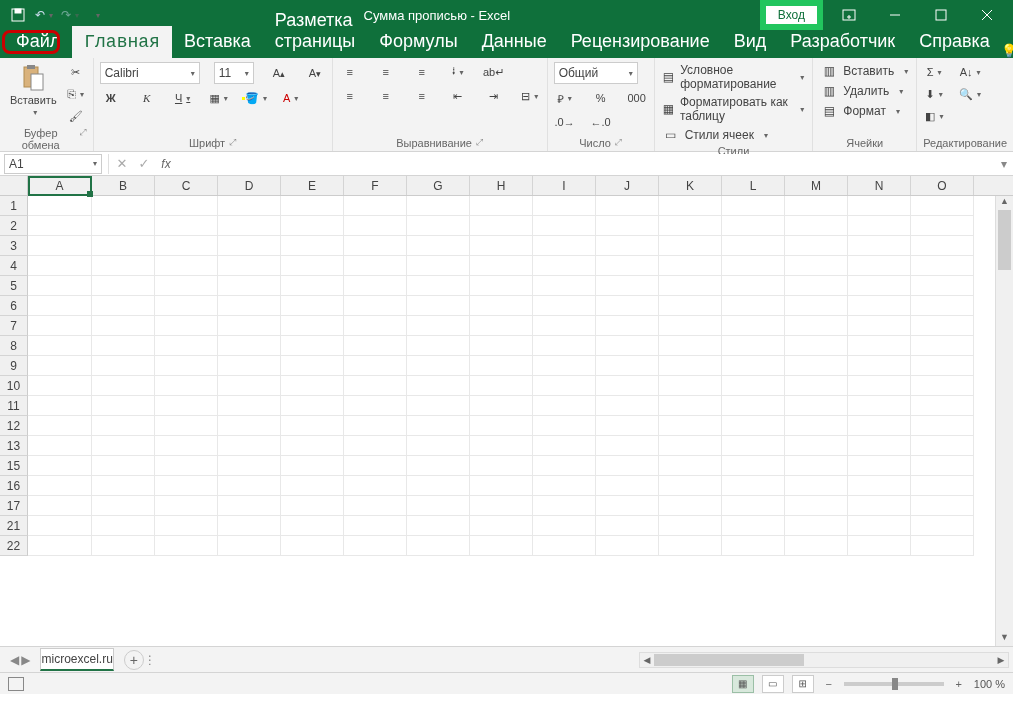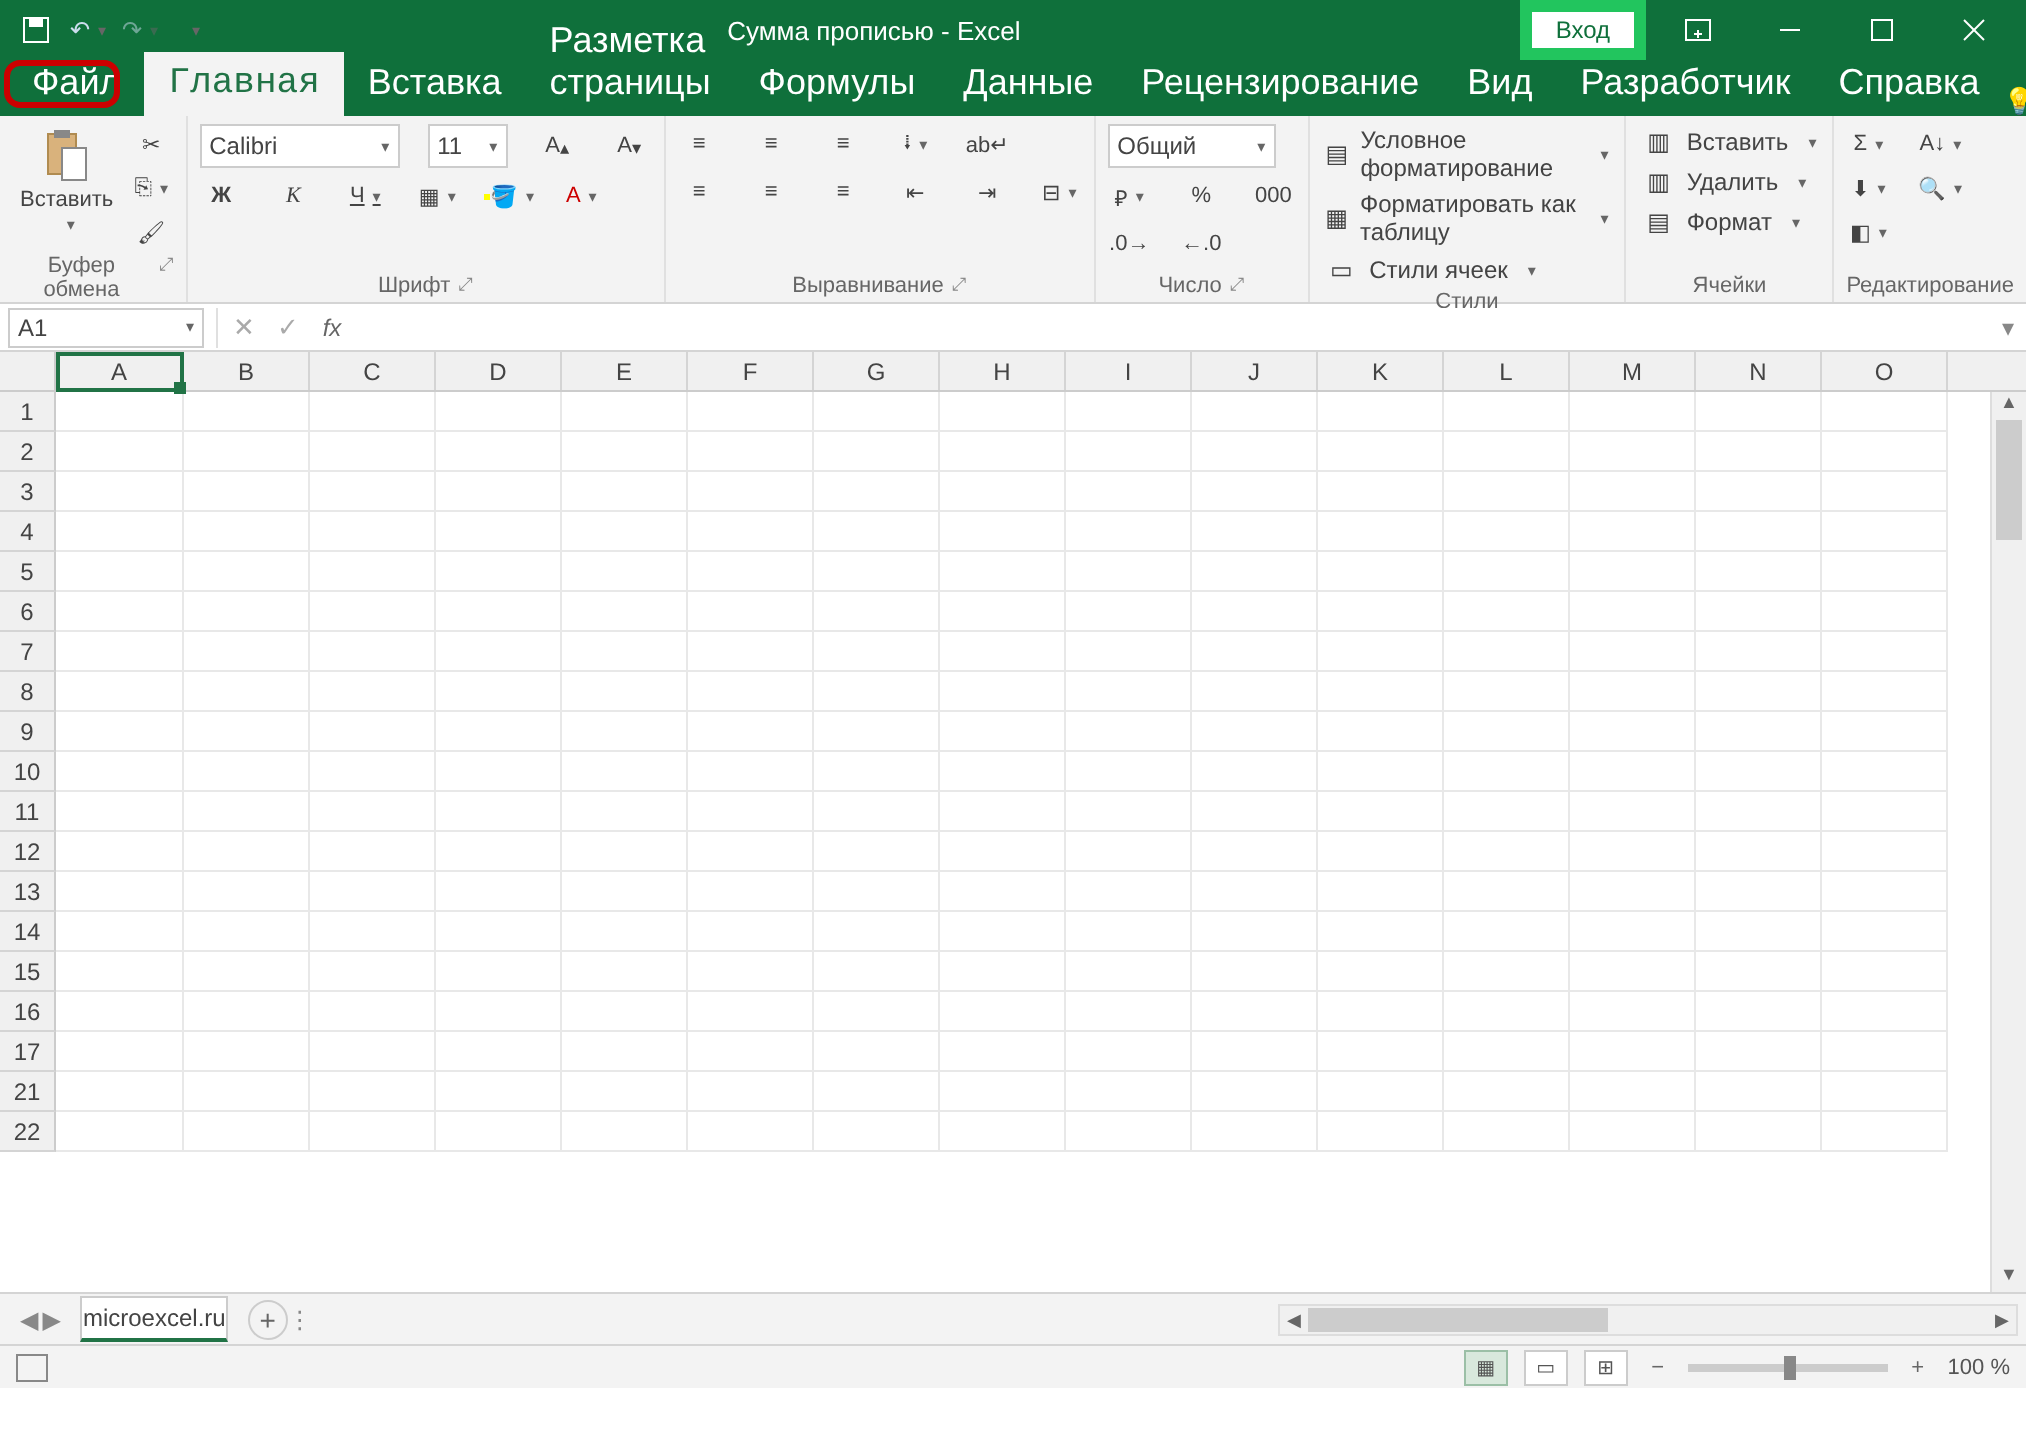--- a/index.html
+++ b/index.html
@@ -603,38 +603,20 @@
         <div class="cell wn"></div>
         <div class="cell wn"></div>
         <div class="cell wn"></div>
         <div class="cell wn"></div>
         <div class="cell wn"></div>
         <div class="cell wn"></div>
         <div class="cell wn"></div>
         <div class="cell wn"></div>
       </div>
       <div class="row">
-        <div class="rowh">14</div>
-        <div class="cell w0"></div>
-        <div class="cell wn"></div>
-        <div class="cell wn"></div>
-        <div class="cell wn"></div>
-        <div class="cell wn"></div>
-        <div class="cell wn"></div>
-        <div class="cell wn"></div>
-        <div class="cell wn"></div>
-        <div class="cell wn"></div>
-        <div class="cell wn"></div>
-        <div class="cell wn"></div>
-        <div class="cell wn"></div>
-        <div class="cell wn"></div>
-        <div class="cell wn"></div>
-        <div class="cell wn"></div>
-      </div>
-      <div class="row">
         <div class="rowh">15</div>
         <div class="cell w0"></div>
         <div class="cell wn"></div>
         <div class="cell wn"></div>
         <div class="cell wn"></div>
         <div class="cell wn"></div>
         <div class="cell wn"></div>
         <div class="cell wn"></div>
         <div class="cell wn"></div>
         <div class="cell wn"></div>

